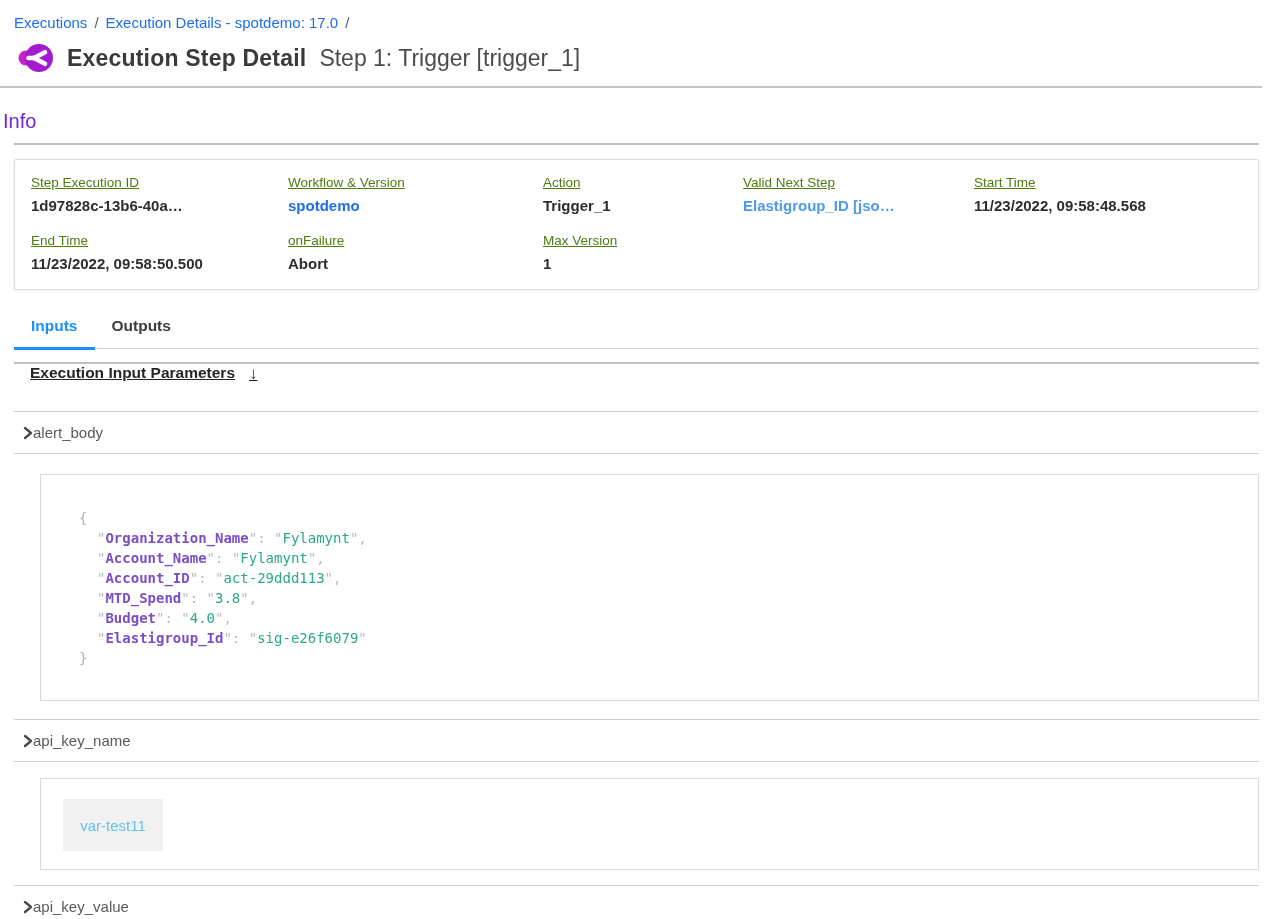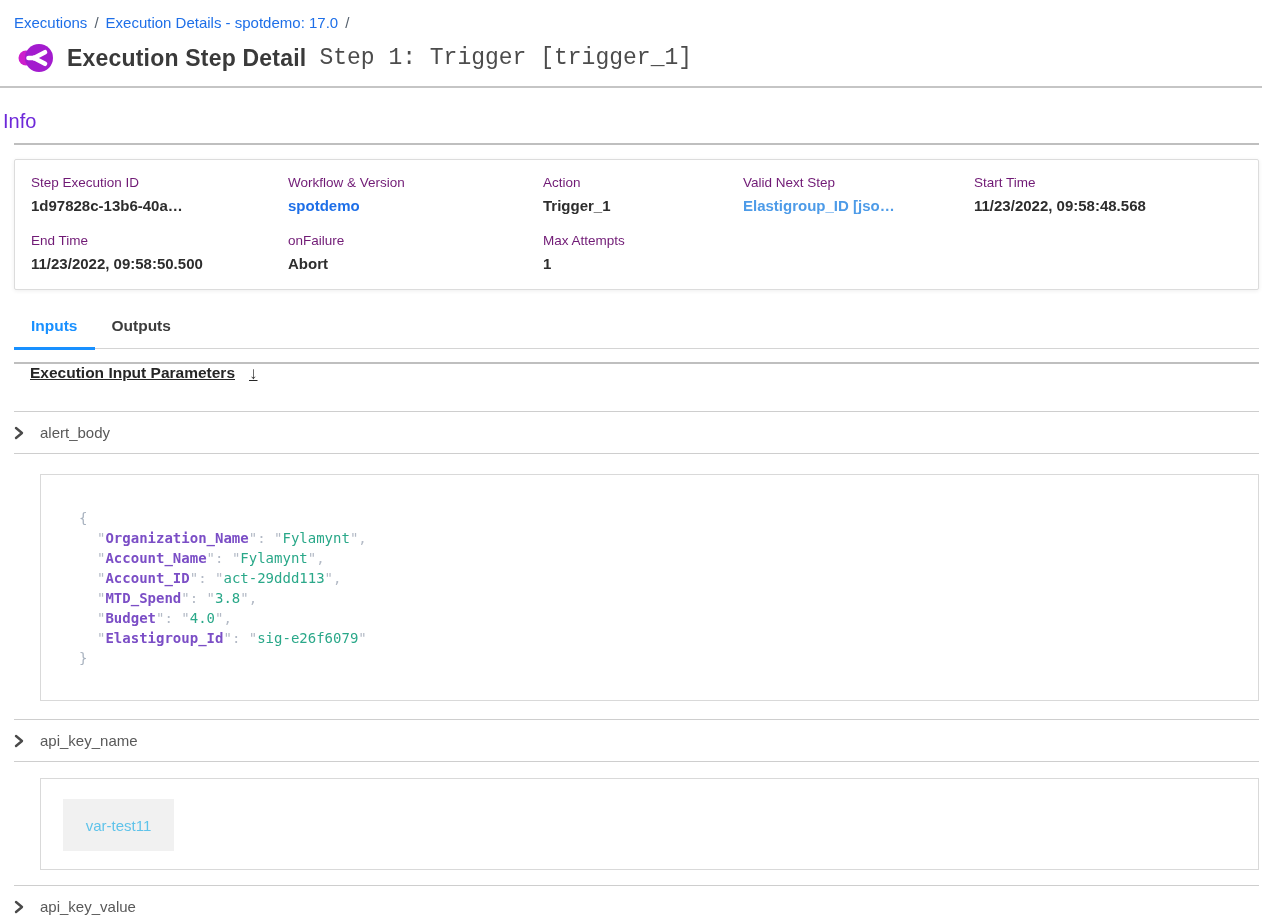--- a/index.html
+++ b/index.html
@@ -14,42 +14,42 @@
 
   
   .breadcrumb { padding: 14px 14px 0 14px; font-size: 15px; }
   .crumb { color: var(--link-blue); cursor: pointer; }
   .crumb-sep { color: #55606c; margin: 0 7px; }
 
   
   .header { display: flex; align-items: center; gap: 13px; padding: 12px 14px 0 18px; }
   .logo-icon svg { display: block; }
   .page-title { font-size: 23px; font-weight: 700; color: #3a3a3a; letter-spacing: .2px; }
-  .page-subtitle { font-size: 23px; font-weight: 400; color: #4c4c4c; font-family: Liberation Mono, monospace; }
+  .page-subtitle { font-size: 23px; font-weight: 400; color: #4c4c4c; }
 
   
   .divider { border-bottom: 1px solid #cecece; margin: 0 13px 0 14px; }
   .divider.full { margin: 13px 10px 0 0; border-bottom: 2px solid #c5c5c5; }
   .divider.med { border-bottom: 2px solid #bfbfbf; }
   .divider.after-tabs { margin-top: 13px; }
 
   
   .section-title { font-size: 20px; color: #6d28d9; padding: 22px 14px 10px 3px; }
   .info-card {
     margin: 14px 13px 0 14px;
     border: 1px solid #dcdcdc;
     border-radius: 2px;
     box-shadow: 0 1px 4px rgba(0,0,0,.07);
     padding: 15px 16px 16px 16px;
     display: grid;
     grid-template-columns: 257px 255px 200px 231px 1fr;
     grid-row-gap: 18px;
     background: #fff;
   }
-  .field-label { display: block; font-size: 13.5px; color: #701a75; margin-bottom: 7px; }
+  .field-label { display: block; font-size: 13.5px; color: #4d7c0f; margin-bottom: 7px; text-decoration: underline; }
   .field-value { font-size: 15px; font-weight: 700; color: #2d2d2d; text-align: right; }
   a.field-value.link { color: var(--link-blue); cursor: pointer; }
   a.field-value.link-light { color: var(--light-link-blue); cursor: pointer; margin-top: 20px; }
   .status-value { display: flex; align-items: center; gap: 7px; font-size: 15px; font-weight: 400; color: #464646; }
   .status-value svg { display: block; }
 
   
   .tabs { display: flex; margin: 27px 13px 0 14px; border-bottom: 1px solid #d4d4d4; }
   .tab {
     padding: 0 17px 12px 17px; font-size: 15.5px; font-weight: 700; color: #3c3c3c;
@@ -57,37 +57,37 @@
   }
   .tab.active { color: var(--tab-active-blue); border-bottom-color: var(--tab-active-blue); }
 
   
   .param-header {
     display: flex; align-items: flex-start; gap: 14px;
     padding: 0 30px; height: 47px;
     font-size: 15.5px; font-weight: 700; color: #262626; text-decoration: underline;
   }
   .sort-icon { font-size: 17px; font-weight: 400; color: #333; cursor: pointer; }
-  .param-row { display: flex; align-items: center; gap: 16px; height: 41px; padding-left: 14px; cursor: pointer; }
+  .param-row { display: flex; align-items: center; gap: 0; height: 41px; padding-left: 23px; cursor: pointer; }
   .param-row .chev { display: flex; }
   .param-name { font-size: 15px; color: #595959; }
 
   .content-box { margin: 20px 13px 18px 40px; border: 1px solid #d9d9d9; background: #fff; }
   .code-box { padding: 33px 20px 32px 38px; }
   pre.code { font-family: "DejaVu Sans Mono", "Liberation Mono", monospace; font-size: 14px; line-height: 20px; }
   .code-line { white-space: pre; }
   .code-line.ind { padding-left: 18px; }
   .tok-brace { color: #a8b2bf; }
   .tok-punct { color: var(--json-punct-gray); }
   .tok-key { color: var(--json-key-purple); font-weight: bold; }
   .tok-val { color: var(--json-value-teal); }
 
   .value-box { margin: 16px 13px 15px 40px; border: 1px solid #d9d9d9; padding: 20px 22px 18px 22px; background: #fff; }
   .value-chip {
-    width: 111px; height: 52px; background: #f1f1f1;
+    width: 100px; height: 52px; background: #f1f1f1;
     display: flex; align-items: center; justify-content: center;
     font-size: 15px; color: var(--chip-value-blue);
   }
 </style>
 </head>
 <body>
 
 <div class="breadcrumb" id="breadcrumb"><a class="crumb">Executions</a><span class="crumb-sep">/</span><a class="crumb">Execution Details - spotdemo: 17.0</a><span class="crumb-sep">/</span></div>
 
 <div class="header">
@@ -111,21 +111,21 @@
 <div class="divider med"></div>
 
 <div class="info-card" id="info-card">
     <div class="field"><span class="field-label">Step Execution ID</span><span class="field-value">1d97828c-13b6-40a…</span></div>
     <div class="field"><span class="field-label">Workflow &amp; Version</span><a class="field-value link">spotdemo</a></div>
     <div class="field"><span class="field-label">Action</span><span class="field-value">Trigger_1</span></div>
     <div class="field"><span class="field-label">Valid Next Step</span><a class="field-value link-light">Elastigroup_ID [jso…</a></div>
     <div class="field"><span class="field-label">Start Time</span><span class="field-value">11/23/2022, 09:58:48.568</span></div>
     <div class="field"><span class="field-label">End Time</span><span class="field-value">11/23/2022, 09:58:50.500</span></div>
     <div class="field"><span class="field-label">onFailure</span><span class="field-value">Abort</span></div>
-    <div class="field"><span class="field-label">Max Attempts</span><span class="field-value">1</span></div>
+    <div class="field"><span class="field-label">Max Version</span><span class="field-value">1</span></div>
   </div>
 
 <div class="tabs" id="tabs">
     <div class="tab active">Inputs</div>
     <div class="tab">Outputs</div>
   </div>
 <div class="divider med after-tabs"></div>
 
 <div class="param-header">
   <span>Execution Input Parameters</span>

